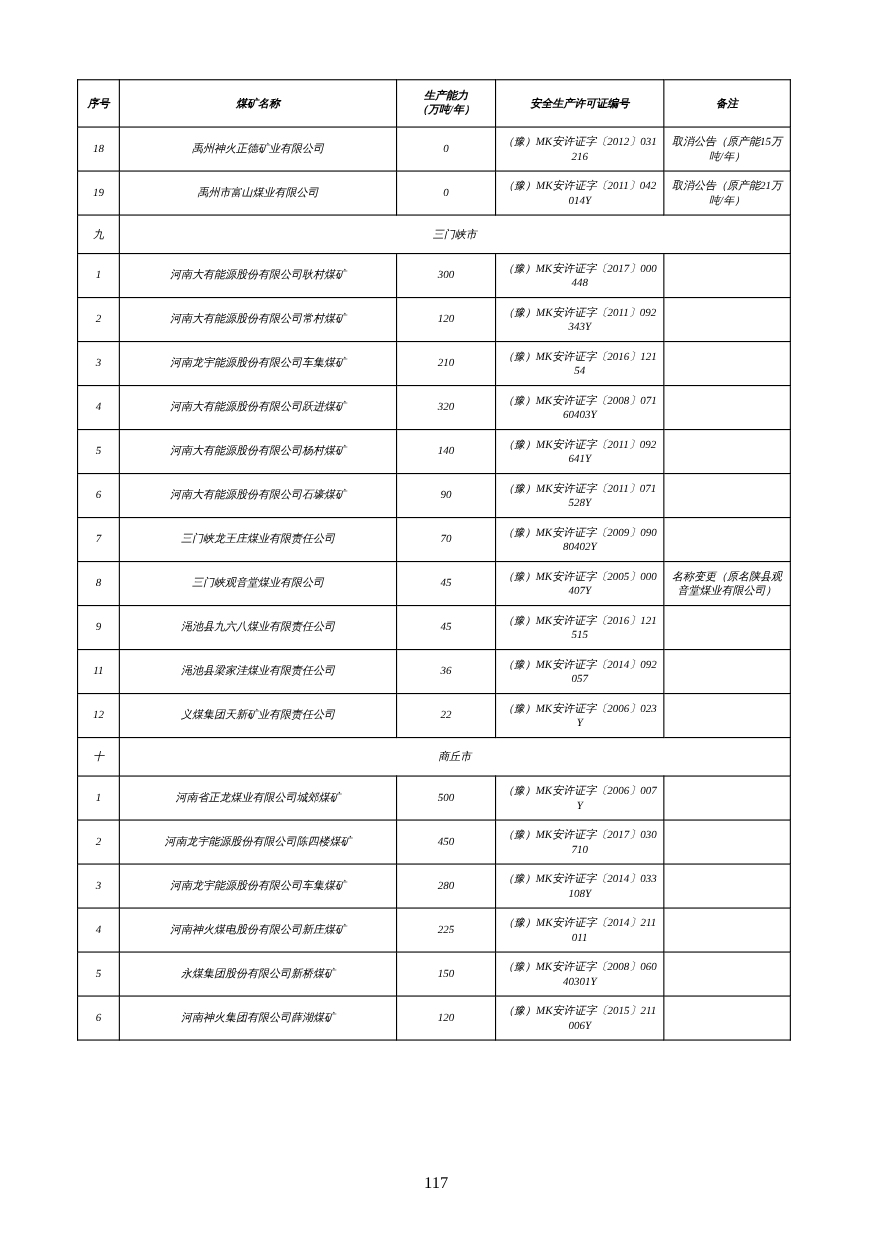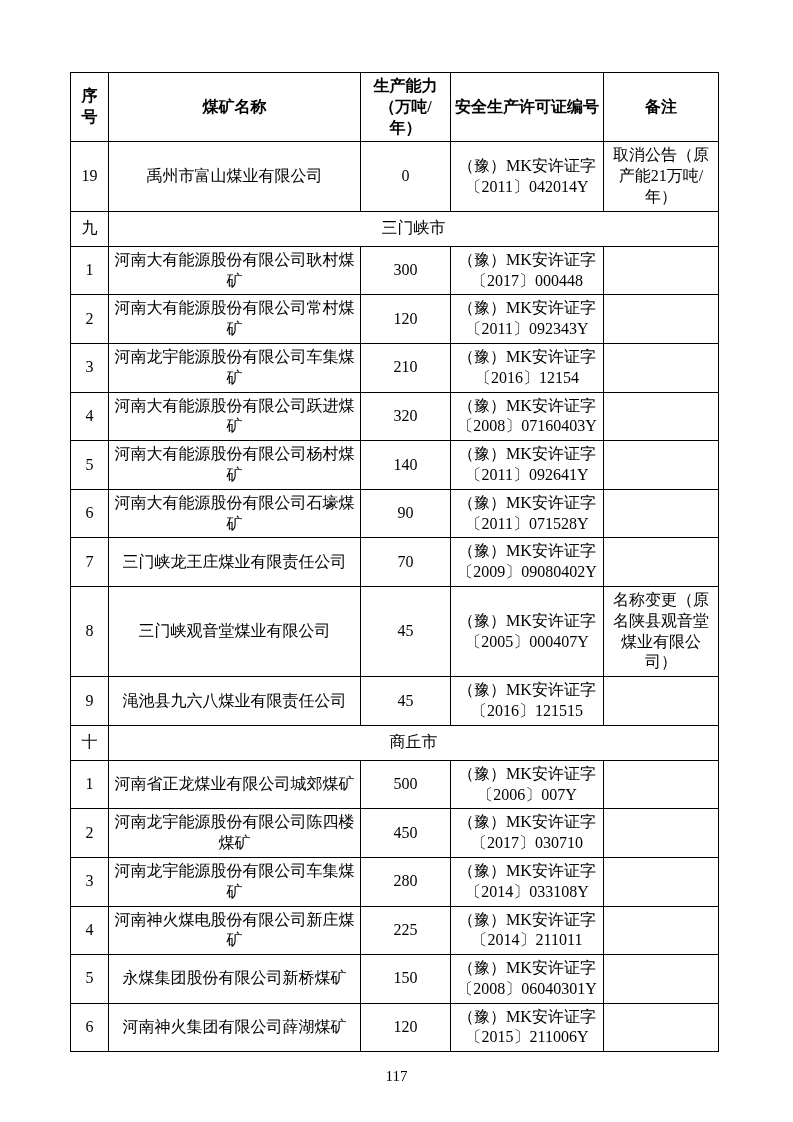--- a/index.html
+++ b/index.html
@@ -17,22 +17,23 @@
     background: #ffffff;
     overflow: hidden;
   }
   table.mine-table {
     position: absolute;
     left: 70px;
     top: 72px;
     width: 648px;
     border-collapse: collapse;
     table-layout: fixed;
-    font-size: 16px;
+    font-size: 10px;
     line-height: 1.3;
+    font-style: italic;
   }
   table.mine-table th,
   table.mine-table td {
     border: 1.5px solid #000000;
     vertical-align: middle;
     text-align: center;
     padding: 3px 4px;
     word-break: break-all;
     overflow-wrap: break-word;
   }
@@ -73,20 +74,27 @@
         <th>序号</th>
         <th>煤矿名称</th>
         <th class="pre">生产能力
 （万吨/年）</th>
         <th>安全生产许可证编号</th>
         <th>备注</th>
       </tr>
     </thead>
     <tbody>
         <tr>
+          <td>18</td>
+          <td class="left">禹州神火正德矿业有限公司</td>
+          <td>0</td>
+          <td>（豫）MK安许证字〔2012〕031216</td>
+          <td>取消公告（原产能15万吨/年）</td>
+        </tr>
+        <tr>
           <td>19</td>
           <td class="left">禹州市富山煤业有限公司</td>
           <td>0</td>
           <td>（豫）MK安许证字〔2011〕042014Y</td>
           <td>取消公告（原产能21万吨/年）</td>
         </tr>
         <tr class="section-row">
           <td>九</td>
           <td colspan="4" class="left">三门峡市</td>
         </tr>
@@ -146,20 +154,34 @@
           <td>（豫）MK安许证字〔2005〕000407Y</td>
           <td>名称变更（原名陕县观音堂煤业有限公司）</td>
         </tr>
         <tr>
           <td>9</td>
           <td class="left">渑池县九六八煤业有限责任公司</td>
           <td>45</td>
           <td>（豫）MK安许证字〔2016〕121515</td>
           <td></td>
         </tr>
+        <tr>
+          <td>11</td>
+          <td class="left">渑池县梁家洼煤业有限责任公司</td>
+          <td>36</td>
+          <td>（豫）MK安许证字〔2014〕092057</td>
+          <td></td>
+        </tr>
+        <tr>
+          <td>12</td>
+          <td class="left">义煤集团天新矿业有限责任公司</td>
+          <td>22</td>
+          <td>（豫）MK安许证字〔2006〕023Y</td>
+          <td></td>
+        </tr>
         <tr class="section-row">
           <td>十</td>
           <td colspan="4" class="left">商丘市</td>
         </tr>
         <tr>
           <td>1</td>
           <td class="left">河南省正龙煤业有限公司城郊煤矿</td>
           <td>500</td>
           <td>（豫）MK安许证字〔2006〕007Y</td>
           <td></td>

